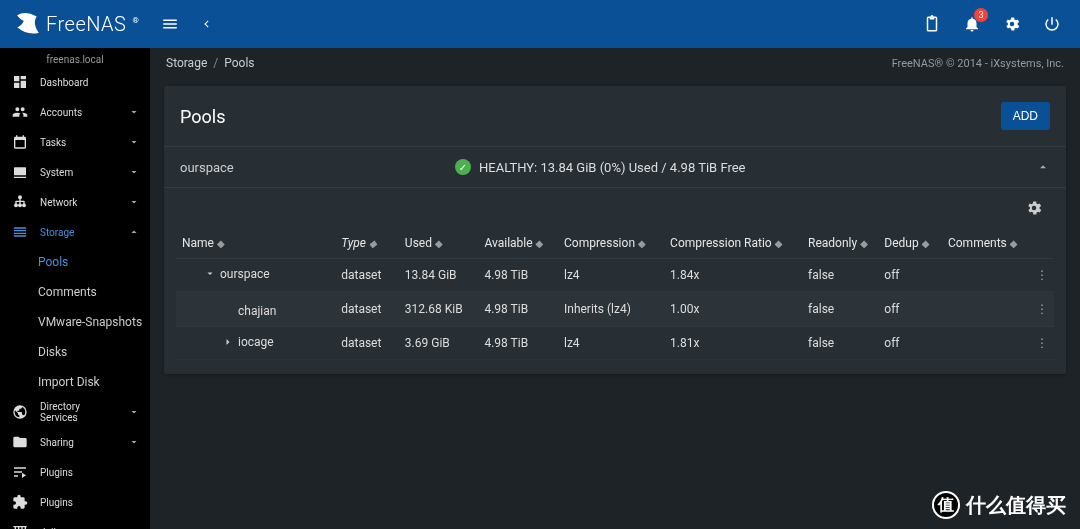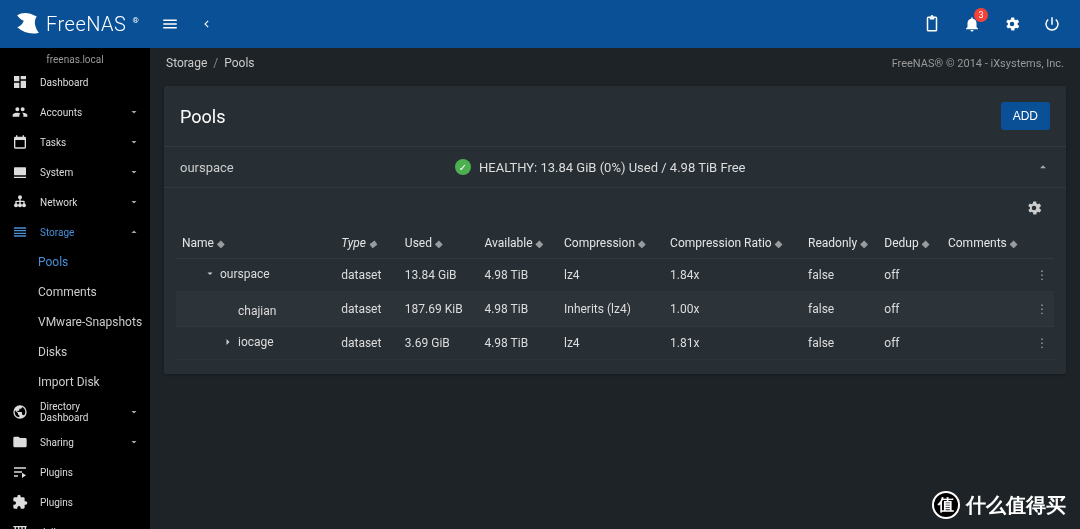--- a/index.html
+++ b/index.html
@@ -189,21 +189,21 @@
         <div class="nav-sub">Comments</div>
         <div class="nav-sub">VMware-Snapshots</div>
         <div class="nav-sub">Disks</div>
         <div class="nav-sub">Import Disk</div>
         <div class="nav-item">
           <span class="nav-ico">
             <svg width="16" height="16" viewBox="0 0 24 24" fill="currentColor">
               <path d="M12 2a10 10 0 1010 10A10 10 0 0012 2zm-1 17.9A8 8 0 014 12a8 8 0 01.4-2.5L9 14v1a2 2 0 002 2zm6.9-2.5A2 2 0 0016 16h-1v-3a1 1 0 00-1-1H8v-2h2a1 1 0 001-1V7h2a2 2 0 002-2v-.4A8 8 0 0120 12a8 8 0 01-2.1 5.4z"></path>
             </svg>
           </span>
-                 <span>Directory Dashboard</span>
+                 <span>Directory Services</span>
                  <span class="chev">
             <svg width="12" height="12" viewBox="0 0 24 24" fill="currentColor">
               <path d="M7 10l5 5 5-5z"></path>
             </svg>
           </span>
         </div>
         <div class="nav-item">
           <span class="nav-ico">
             <svg width="16" height="16" viewBox="0 0 24 24" fill="currentColor">
               <path d="M10 4H4a2 2 0 00-2 2v12a2 2 0 002 2h16a2 2 0 002-2V8a2 2 0 00-2-2h-8z"></path>
@@ -310,21 +310,21 @@
     <td>off</td>
     <td></td>
     <td class="row-menu">⋮</td>
               </tr>
               <tr>
     <td><span class="tree-indent" style="padding-left:40px">
                     <span style="width:12px;display:inline-block"></span>
                     <span>chajian</span>
                   </span></td>
     <td>dataset</td>
-    <td>187.69 KiB</td>
+    <td>312.68 KiB</td>
     <td>4.98 TiB</td>
     <td>Inherits (lz4)</td>
     <td>1.00x</td>
     <td>false</td>
     <td>off</td>
     <td></td>
     <td class="row-menu">⋮</td>
               </tr>
               <tr>
     <td><span class="tree-indent" style="padding-left:40px">

